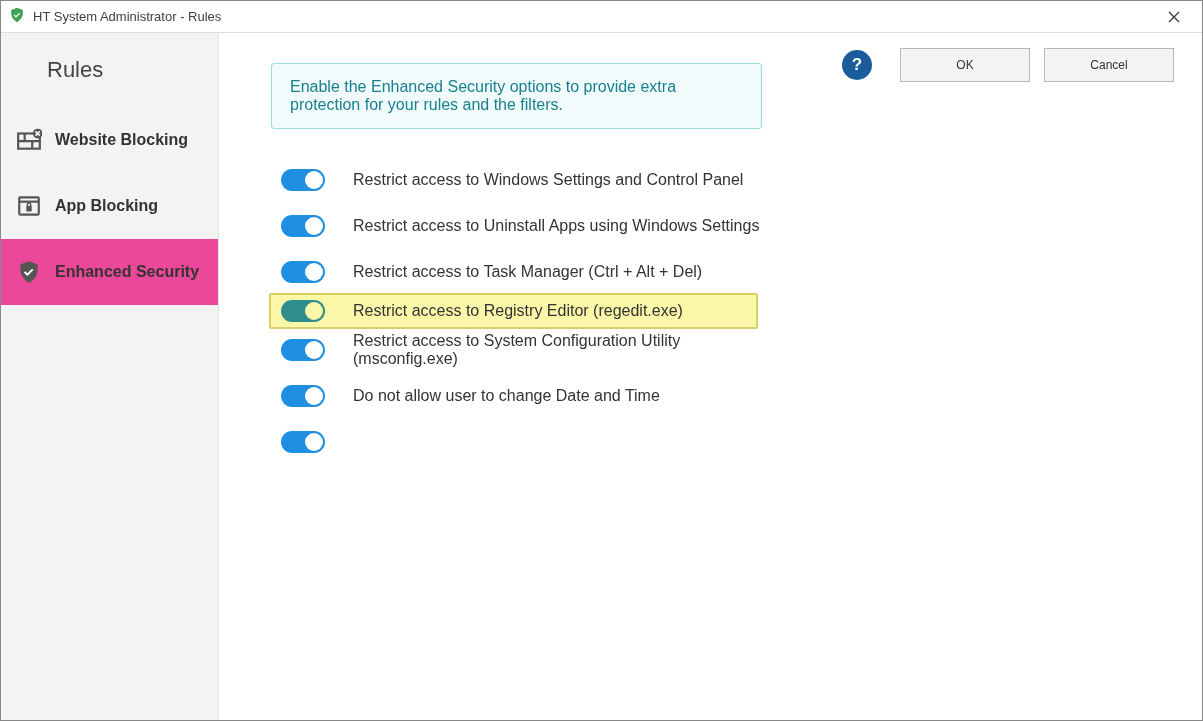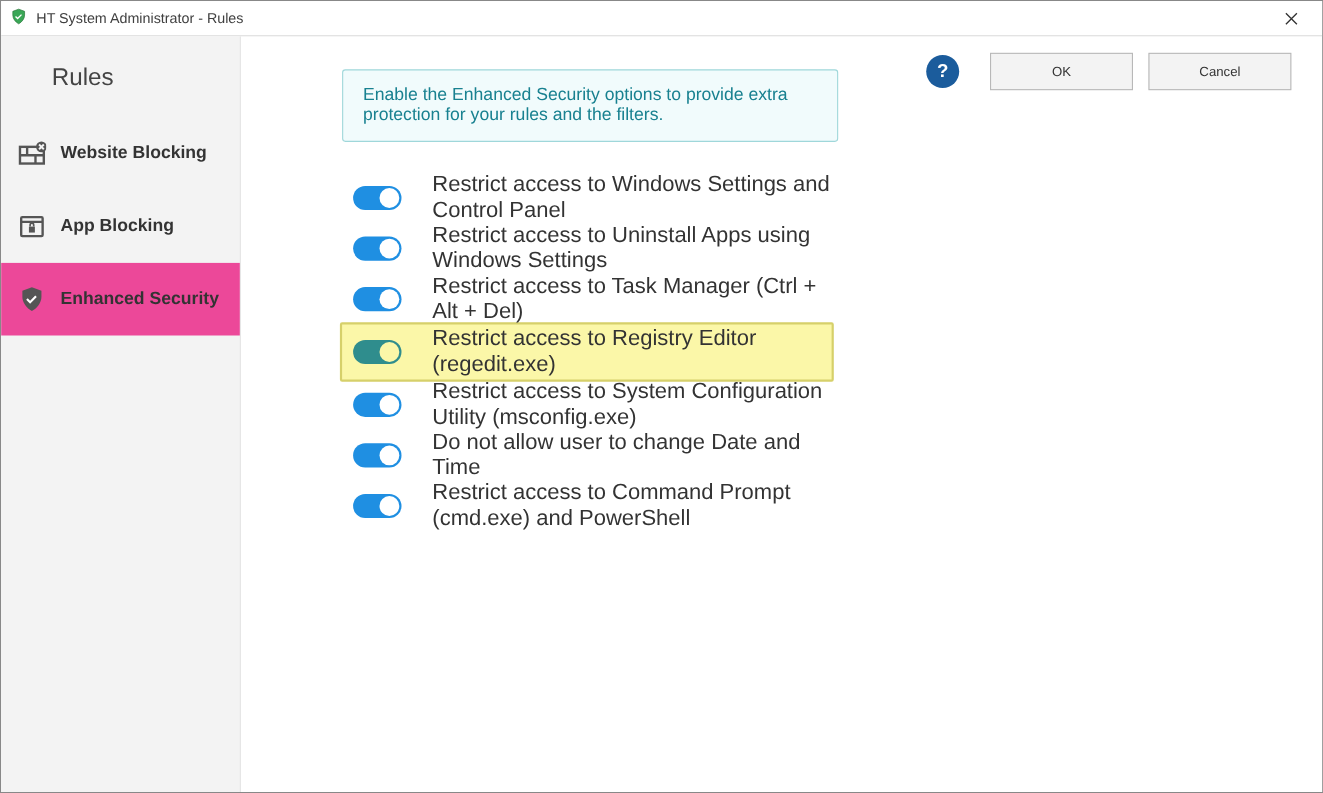--- a/index.html
+++ b/index.html
@@ -28,21 +28,20 @@
   .titlebar .close {
     width: 40px; height: 28px;
     display: flex; align-items: center; justify-content: center;
     cursor: default;
   }
 
   .body {
     flex: 1;
     display: flex;
     min-height: 0;
-    gap: 40px;
   }
 
   .sidebar {
     width: 218px;
     background: #f3f3f3;
     border-right: 1px solid #e5e5e5;
     display: flex;
     flex-direction: column;
   }
   .sidebar-header {
@@ -88,29 +87,29 @@
     margin-bottom: 28px;
     max-width: 900px;
   }
 
   .option-row {
     display: flex;
     align-items: center;
     gap: 28px;
     height: 46px;
     padding-left: 10px;
-    font-size: 20px;
+    font-size: 16px;
     color: #333;
     max-width: 620px;
   }
   .option-row.highlight {
     background: #fbf7a8;
     border: 2px solid #d6d06a;
     border-radius: 2px;
-    height: 54px;
+    height: 36px;
     margin: -2px 4px -2px -2px;
   }
   .option-row.highlight .toggle { background:#2f8d8d; }
   .option-row.highlight .toggle .knob { background:#fbf7a8; }
 
   .toggle {
     width: 44px; height: 22px;
     background: #1f8fe2;
     border-radius: 11px;
     position: relative;
@@ -246,21 +245,20 @@
       <div class="option-row">
         <div class="toggle">
             <div class="knob"></div>
           </div>
         <span>Do not allow user to change Date and Time</span>
       </div>
       <div class="option-row">
         <div class="toggle">
             <div class="knob"></div>
           </div>
-        <span>Restrict access to Command Prompt (cmd.exe) and PowerShell</span>
       </div>
 
     </div>
 
     <div class="footer">
       <div class="help">?</div>
       <div class="spacer"></div>
       <div class="btn">OK</div>
       <div class="btn">Cancel</div>
     </div>

